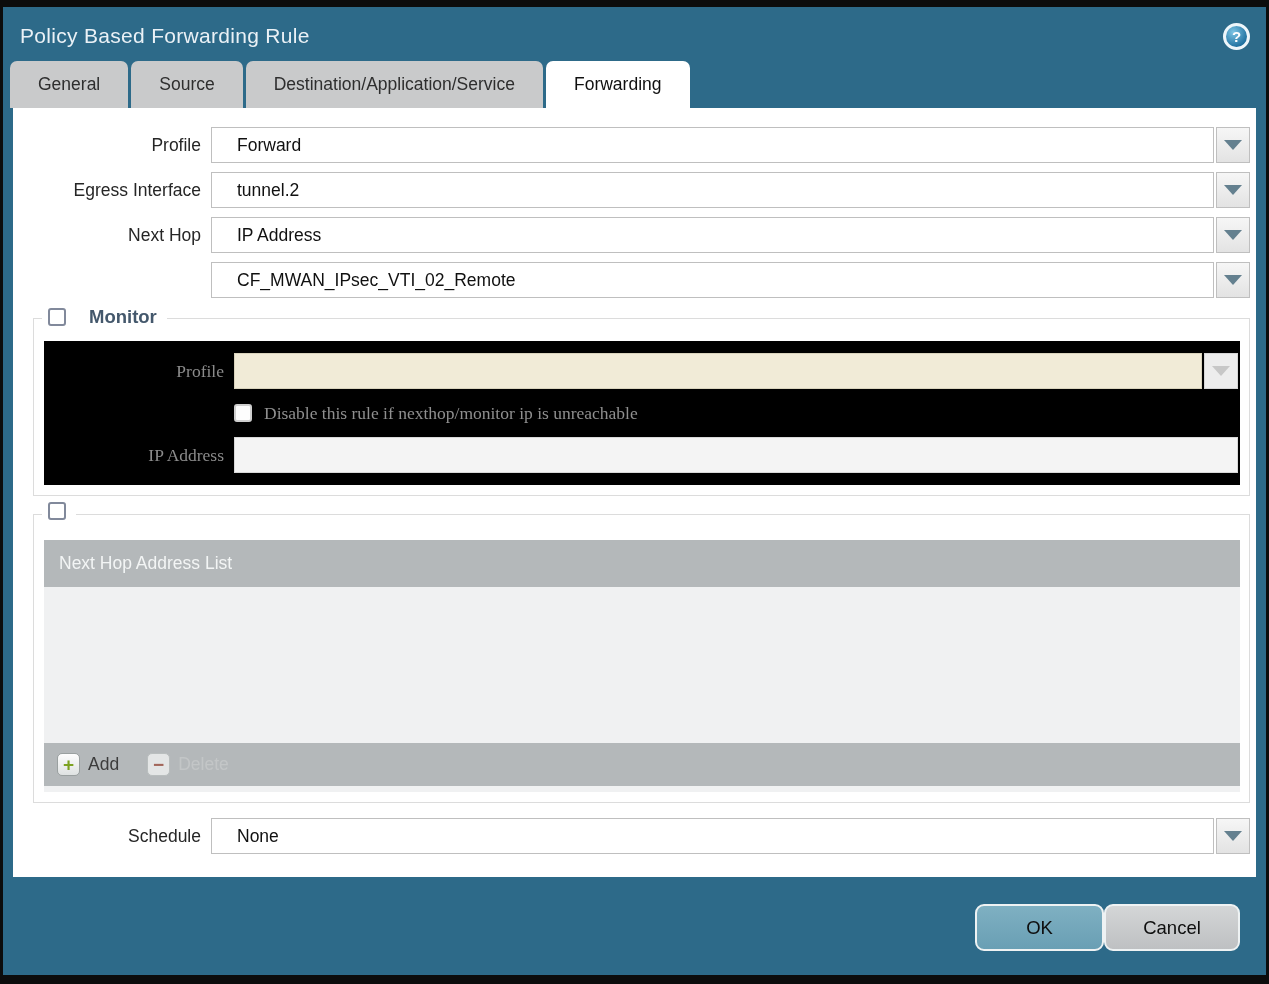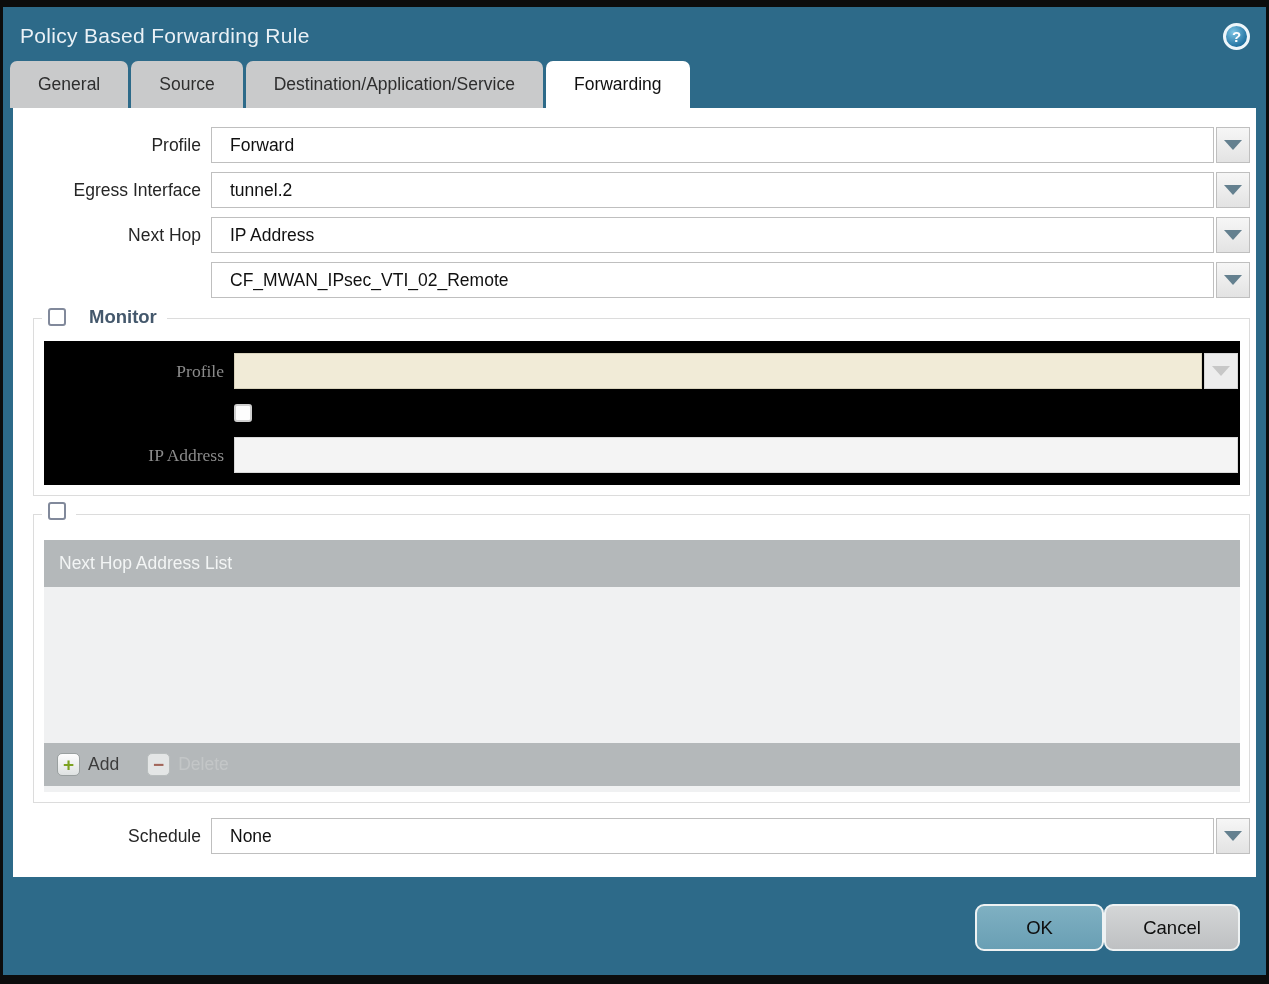--- a/index.html
+++ b/index.html
@@ -36,21 +36,21 @@
   }
   .tab.active { background: #ffffff; color: #101010; }
 
   
   .panel { background: #fff; margin: 0 10px; height: 769px; padding: 19px 6px 0 0; }
 
   .row { display: flex; align-items: center; margin-bottom: 9px; height: 36px; }
   .row .label { width: 198px; flex: none; text-align: right; padding-right: 10px; font-size: 17.5px; color: #262626; }
   .field {
     flex: 1; height: 36px; border: 1px solid #bfbfbf; background: #fff;
-    display: flex; align-items: center; padding-left: 18px;
+    display: flex; align-items: center; padding-left: 25px;
     font-size: 17.5px; color: #101010; overflow: hidden; white-space: nowrap;
   }
   .dd-btn {
     flex: none; width: 34px; height: 36px; margin-left: 2px;
     border: 1px solid #bfbfbf; background: linear-gradient(#f6f6f6, #e3e3e3);
     display: flex; align-items: center; justify-content: center; cursor: pointer;
   }
   .dd-arrow { width: 0; height: 0; border-left: 9px solid transparent; border-right: 9px solid transparent; border-top: 10px solid #64808f; }
   .dd-btn.disabled { background: #ededed; border-color: #d6d6d6; cursor: default; }
   .dd-btn.disabled .dd-arrow { border-top-color: #c7c7c7; }
@@ -165,20 +165,21 @@
       <div class="gray-inner">
         <div class="row">
           <div class="label">Profile</div>
           <div class="field profile"></div>
           <div class="dd-btn disabled">
             <span class="dd-arrow"></span>
           </div>
         </div>
         <div class="check-row">
           <div class="checkbox disabled"></div>
+          <div class="check-label">Disable this rule if nexthop/monitor ip is unreachable</div>
         </div>
         <div class="row">
           <div class="label">IP Address</div>
           <div class="field disabled-input"></div>
         </div>
       </div>
     </div>
 
     <div class="fieldset symmetric">
       <div class="legend">

